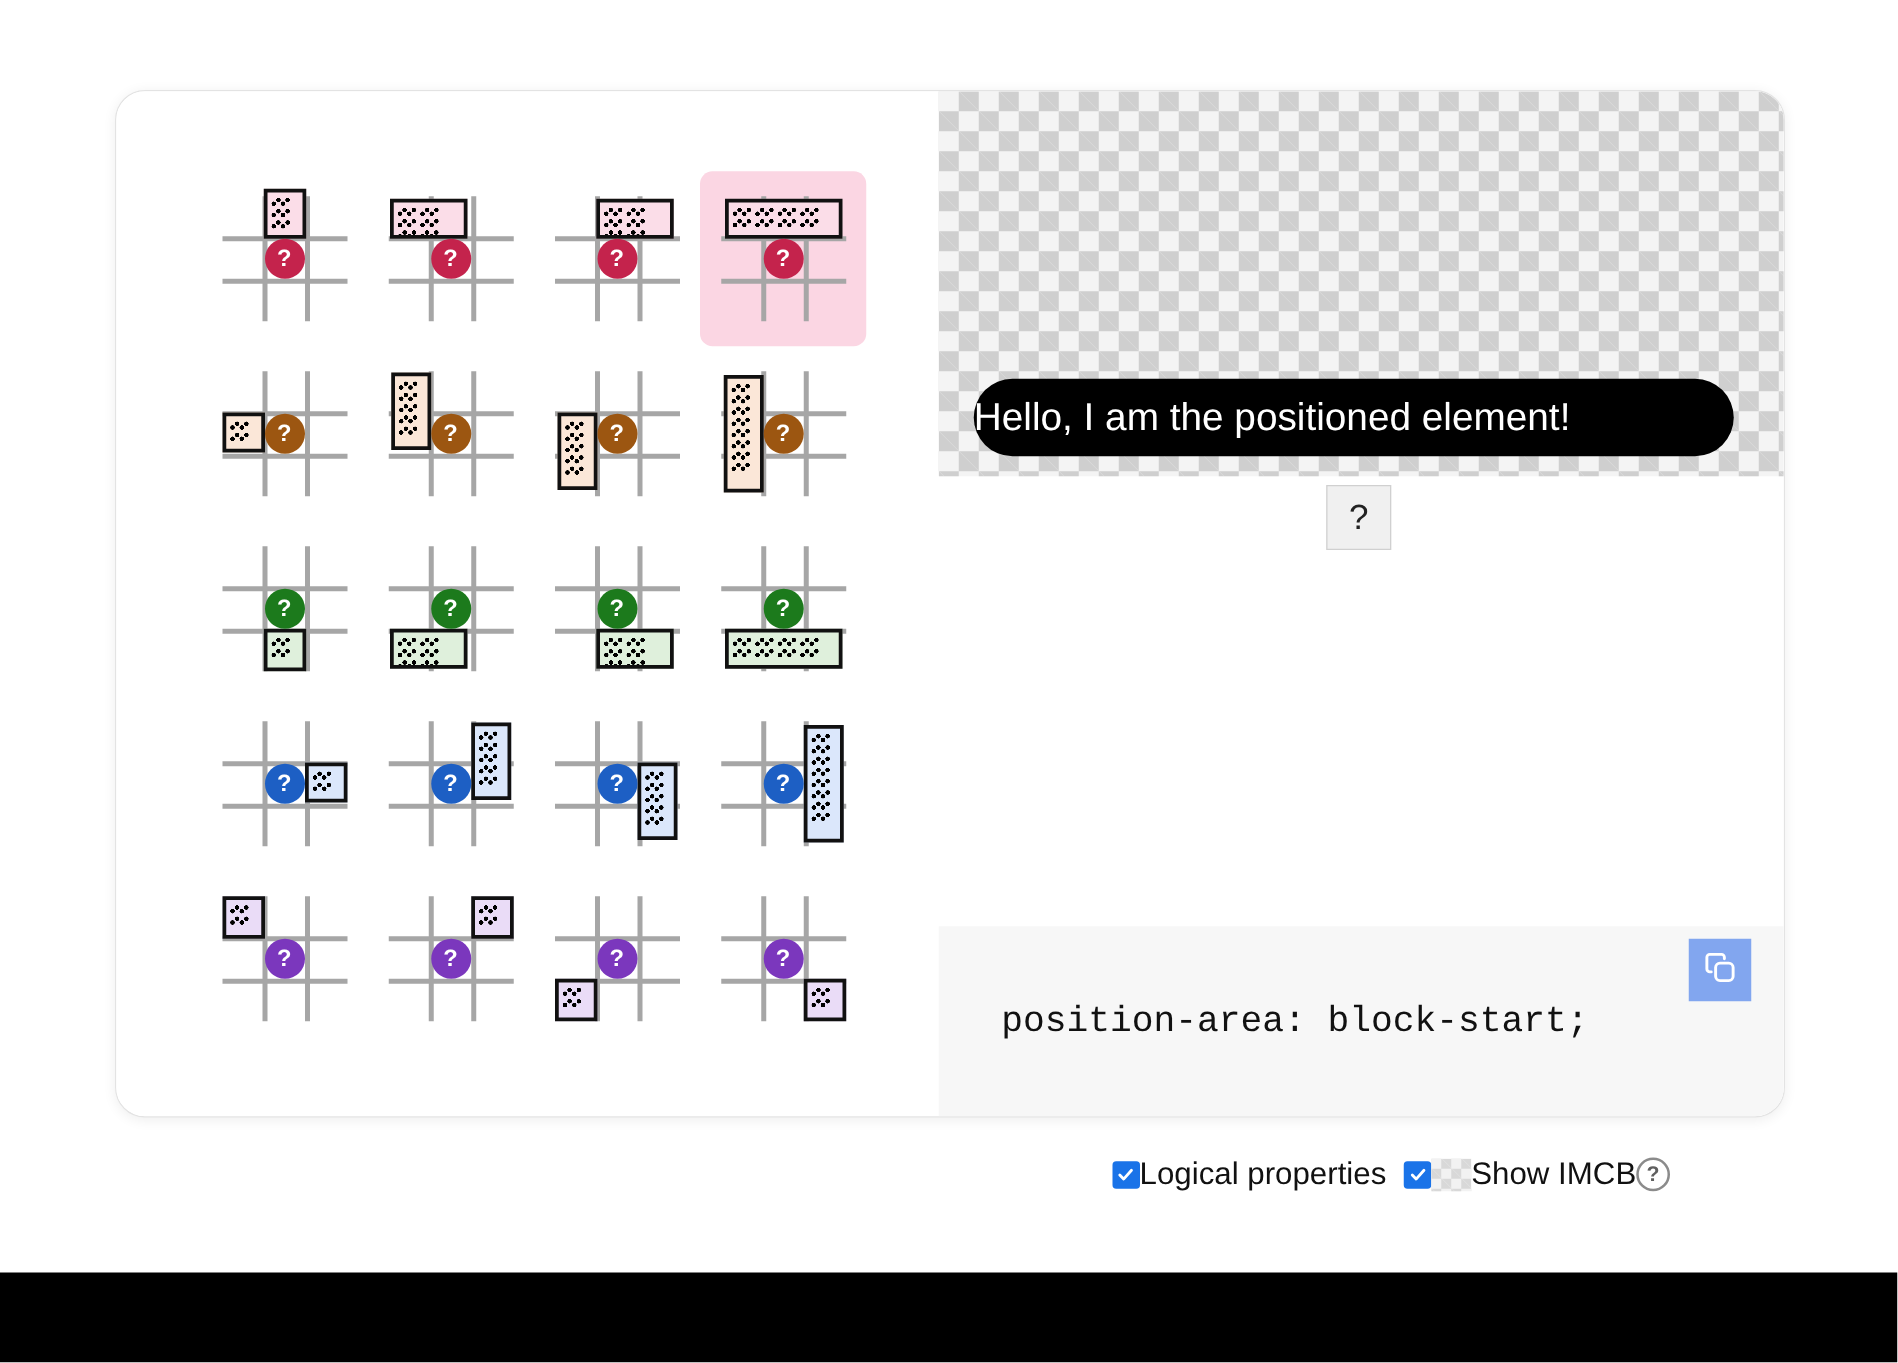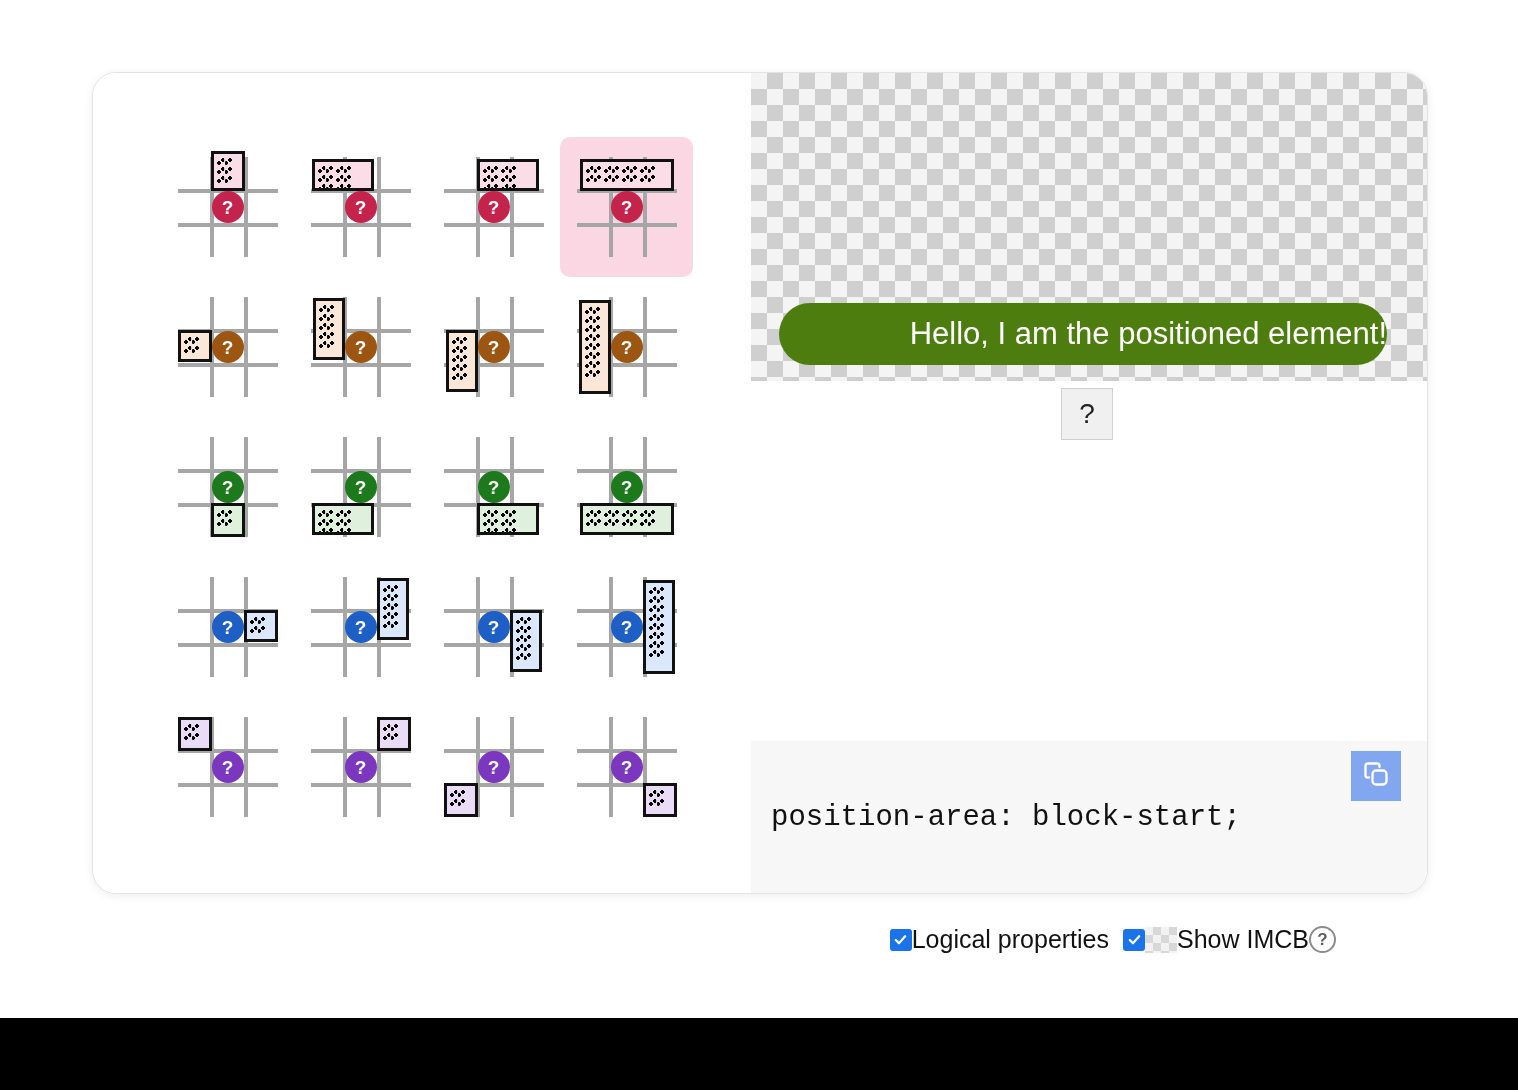--- a/index.html
+++ b/index.html
@@ -103,23 +103,23 @@
     background-image:
       linear-gradient(45deg,#cfcfcf 25%,transparent 25%,transparent 75%,#cfcfcf 75%),
       linear-gradient(45deg,#cfcfcf 25%,transparent 25%,transparent 75%,#cfcfcf 75%);
     background-size:32px 32px;
     background-position:0 0,16px 16px;
     background-color:#f4f4f4;
   }
   #positioned-el{
     position:absolute;left:28px;top:230px;
     width:608px;height:62px;
-    background:#4d7c0f;
+    background:#000000;
     border-radius:31px;
-    display:flex;align-items:center;justify-content:flex-end;
+    display:flex;align-items:center;justify-content:flex-start;
     color:#ffffff;font-size:31px;
     font-family:"Liberation Sans",sans-serif;
     white-space:nowrap;
   }
   #anchor-el{
     position:absolute;left:310px;top:315px;
     width:52px;height:52px;
     background:#f0f0f0;
     border:1px solid #d0d0d0;
     display:flex;align-items:center;justify-content:center;
@@ -127,21 +127,21 @@
     font-family:"Liberation Sans",sans-serif;
     box-sizing:border-box;
   }
   
   #codebox{
     position:absolute;left:0;right:0;bottom:0;height:152px;
     background:#f7f7f7;
     display:flex;align-items:center;
   }
   #code-text{
-    margin-left:20px;
+    margin-left:50px;
     font-family:"Liberation Mono","DejaVu Sans Mono",monospace;
     font-size:29px;color:#111;
     white-space:pre;
   }
   #copy-btn{
     position:absolute;right:26px;top:10px;
     width:50px;height:50px;
     background:#82a6ef;
     display:flex;align-items:center;justify-content:center;
     cursor:pointer;

